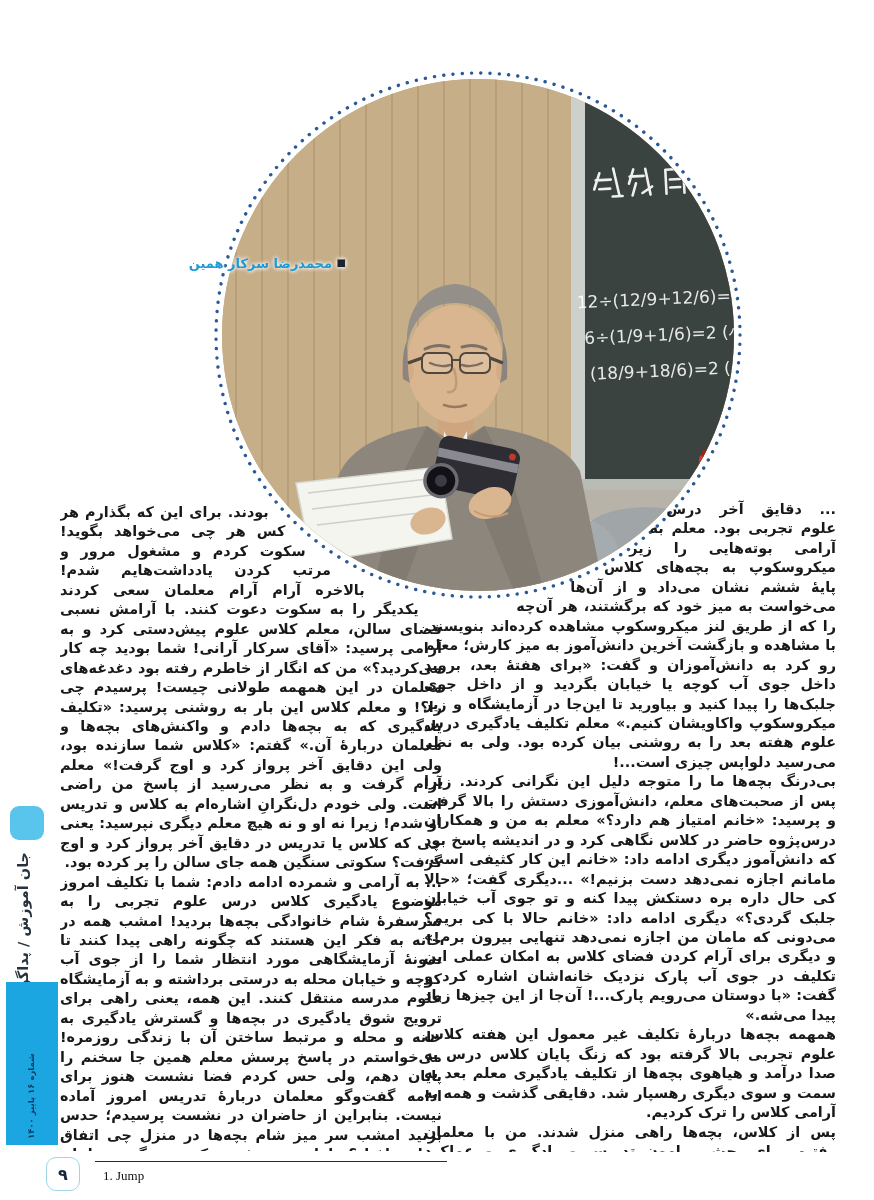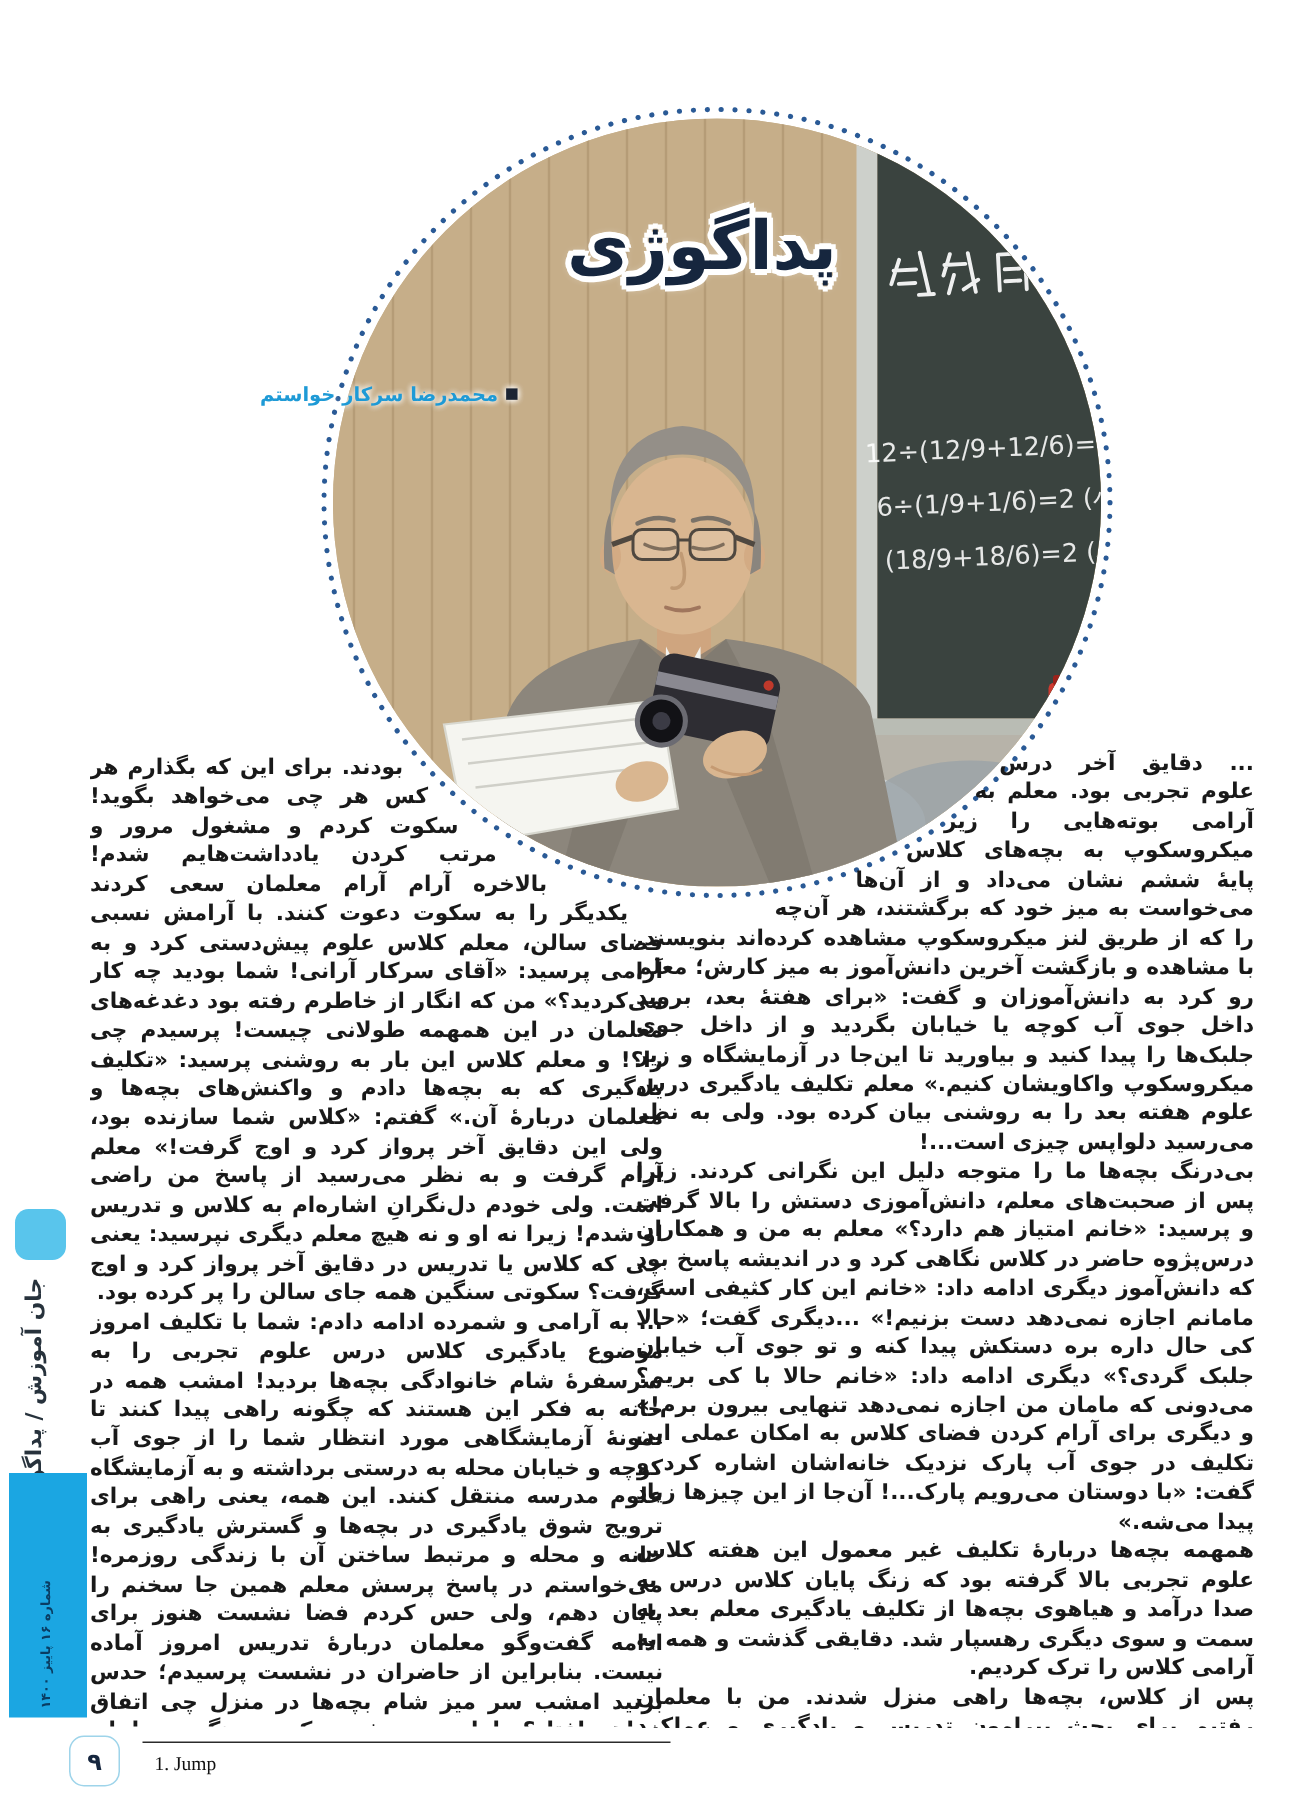--- a/index.html
+++ b/index.html
@@ -144,25 +144,24 @@
       <path d="M252,432 q18,10 34,2" stroke="#c59a72" stroke-width="2" fill="none"></path>
     </g>
   </svg>
 </div>
 
 <svg class="abs" id="dot-ring" viewBox="0 0 540 540">
   <circle cx="270" cy="270" r="262" fill="none" stroke="#2a5a96" stroke-width="3.4" stroke-linecap="round" stroke-dasharray="0.1 9.2"></circle>
 </svg>
 
 <div class="abs" id="title-block">
-  <div class="tl">پداگوژی</div>
 </div>
 <div class="abs" id="byline">
   <span class="sq">■</span>
-  <span>محمدرضا سرکار خواستم</span>
+  <span>محمدرضا سرکار همین</span>
 </div>
 
 <div class="abs col" id="col-right">
   <div class="cut-l"></div>
   <p>... دقایق آخر درس علوم تجربی بود. معلم به آرامی بوته‌هایی را زیر میکروسکوپ به بچه‌های کلاس پایهٔ ششم نشان می‌داد و از آن‌ها می‌خواست به میز خود که برگشتند، هر آن‌چه را که از طریق لنز میکروسکوپ مشاهده کرده‌اند بنویسند. با مشاهده و بازگشت آخرین دانش‌آموز به میز کارش؛ معلم رو کرد به دانش‌آموزان و گفت: «برای هفتهٔ بعد، بروید داخل جوی آب کوچه یا خیابان بگردید و از داخل جوی جلبک‌ها را پیدا کنید و بیاورید تا این‌جا در آزمایشگاه و زیر میکروسکوپ واکاویشان کنیم.» معلم تکلیف یادگیری درس علوم هفته بعد را به روشنی بیان کرده بود. ولی به نظر می‌رسید دلواپس چیزی است...!</p>
   <p>بی‌درنگ بچه‌ها ما را متوجه دلیل این نگرانی کردند. زیرا پس از صحبت‌های معلم، دانش‌آموزی دستش را بالا گرفت و پرسید: «خانم امتیاز هم دارد؟» معلم به من و همکاران درس‌پژوه حاضر در کلاس نگاهی کرد و در اندیشه پاسخ بود که دانش‌آموز دیگری ادامه داد: «خانم این کار کثیفی است، مامانم اجازه نمی‌دهد دست بزنیم!» ...دیگری گفت؛ «حالا کی حال داره بره دستکش پیدا کنه و تو جوی آب خیابان جلبک گردی؟» دیگری ادامه داد: «خانم حالا با کی بریم؟ می‌دونی که مامان من اجازه نمی‌دهد تنهایی بیرون برم!» و دیگری برای آرام کردن فضای کلاس به امکان عملی این تکلیف در جوی آب پارک نزدیک خانه‌اشان اشاره کرد و گفت: «با دوستان می‌رویم پارک...! آن‌جا از این چیزها زیاد پیدا می‌شه.»</p>
   <p>همهمه بچه‌ها دربارهٔ تکلیف غیر معمول این هفته کلاس علوم تجربی بالا گرفته بود که زنگ پایان کلاس درس به صدا درآمد و هیاهوی بچه‌ها از تکلیف یادگیری معلم بعد به سمت و سوی دیگری رهسپار شد. دقایقی گذشت و همه به آرامی کلاس را ترک کردیم.</p>
   <p>پس از کلاس، بچه‌ها راهی منزل شدند. من با معلمان رفتیم برای بحث پیرامون تدریس و یادگیری و عملکرد بچه‌ها در این درس. حالا همهمهٔ معلمان فضای سالن نشست درس‌پژوهی را پر کرده بود. با شوق و ذوق مشغول گفت‌وگو دربارهٔ این چند دقیقه آخر تدریس شده</p>
 </div>
 <div class="abs col" id="col-left">

